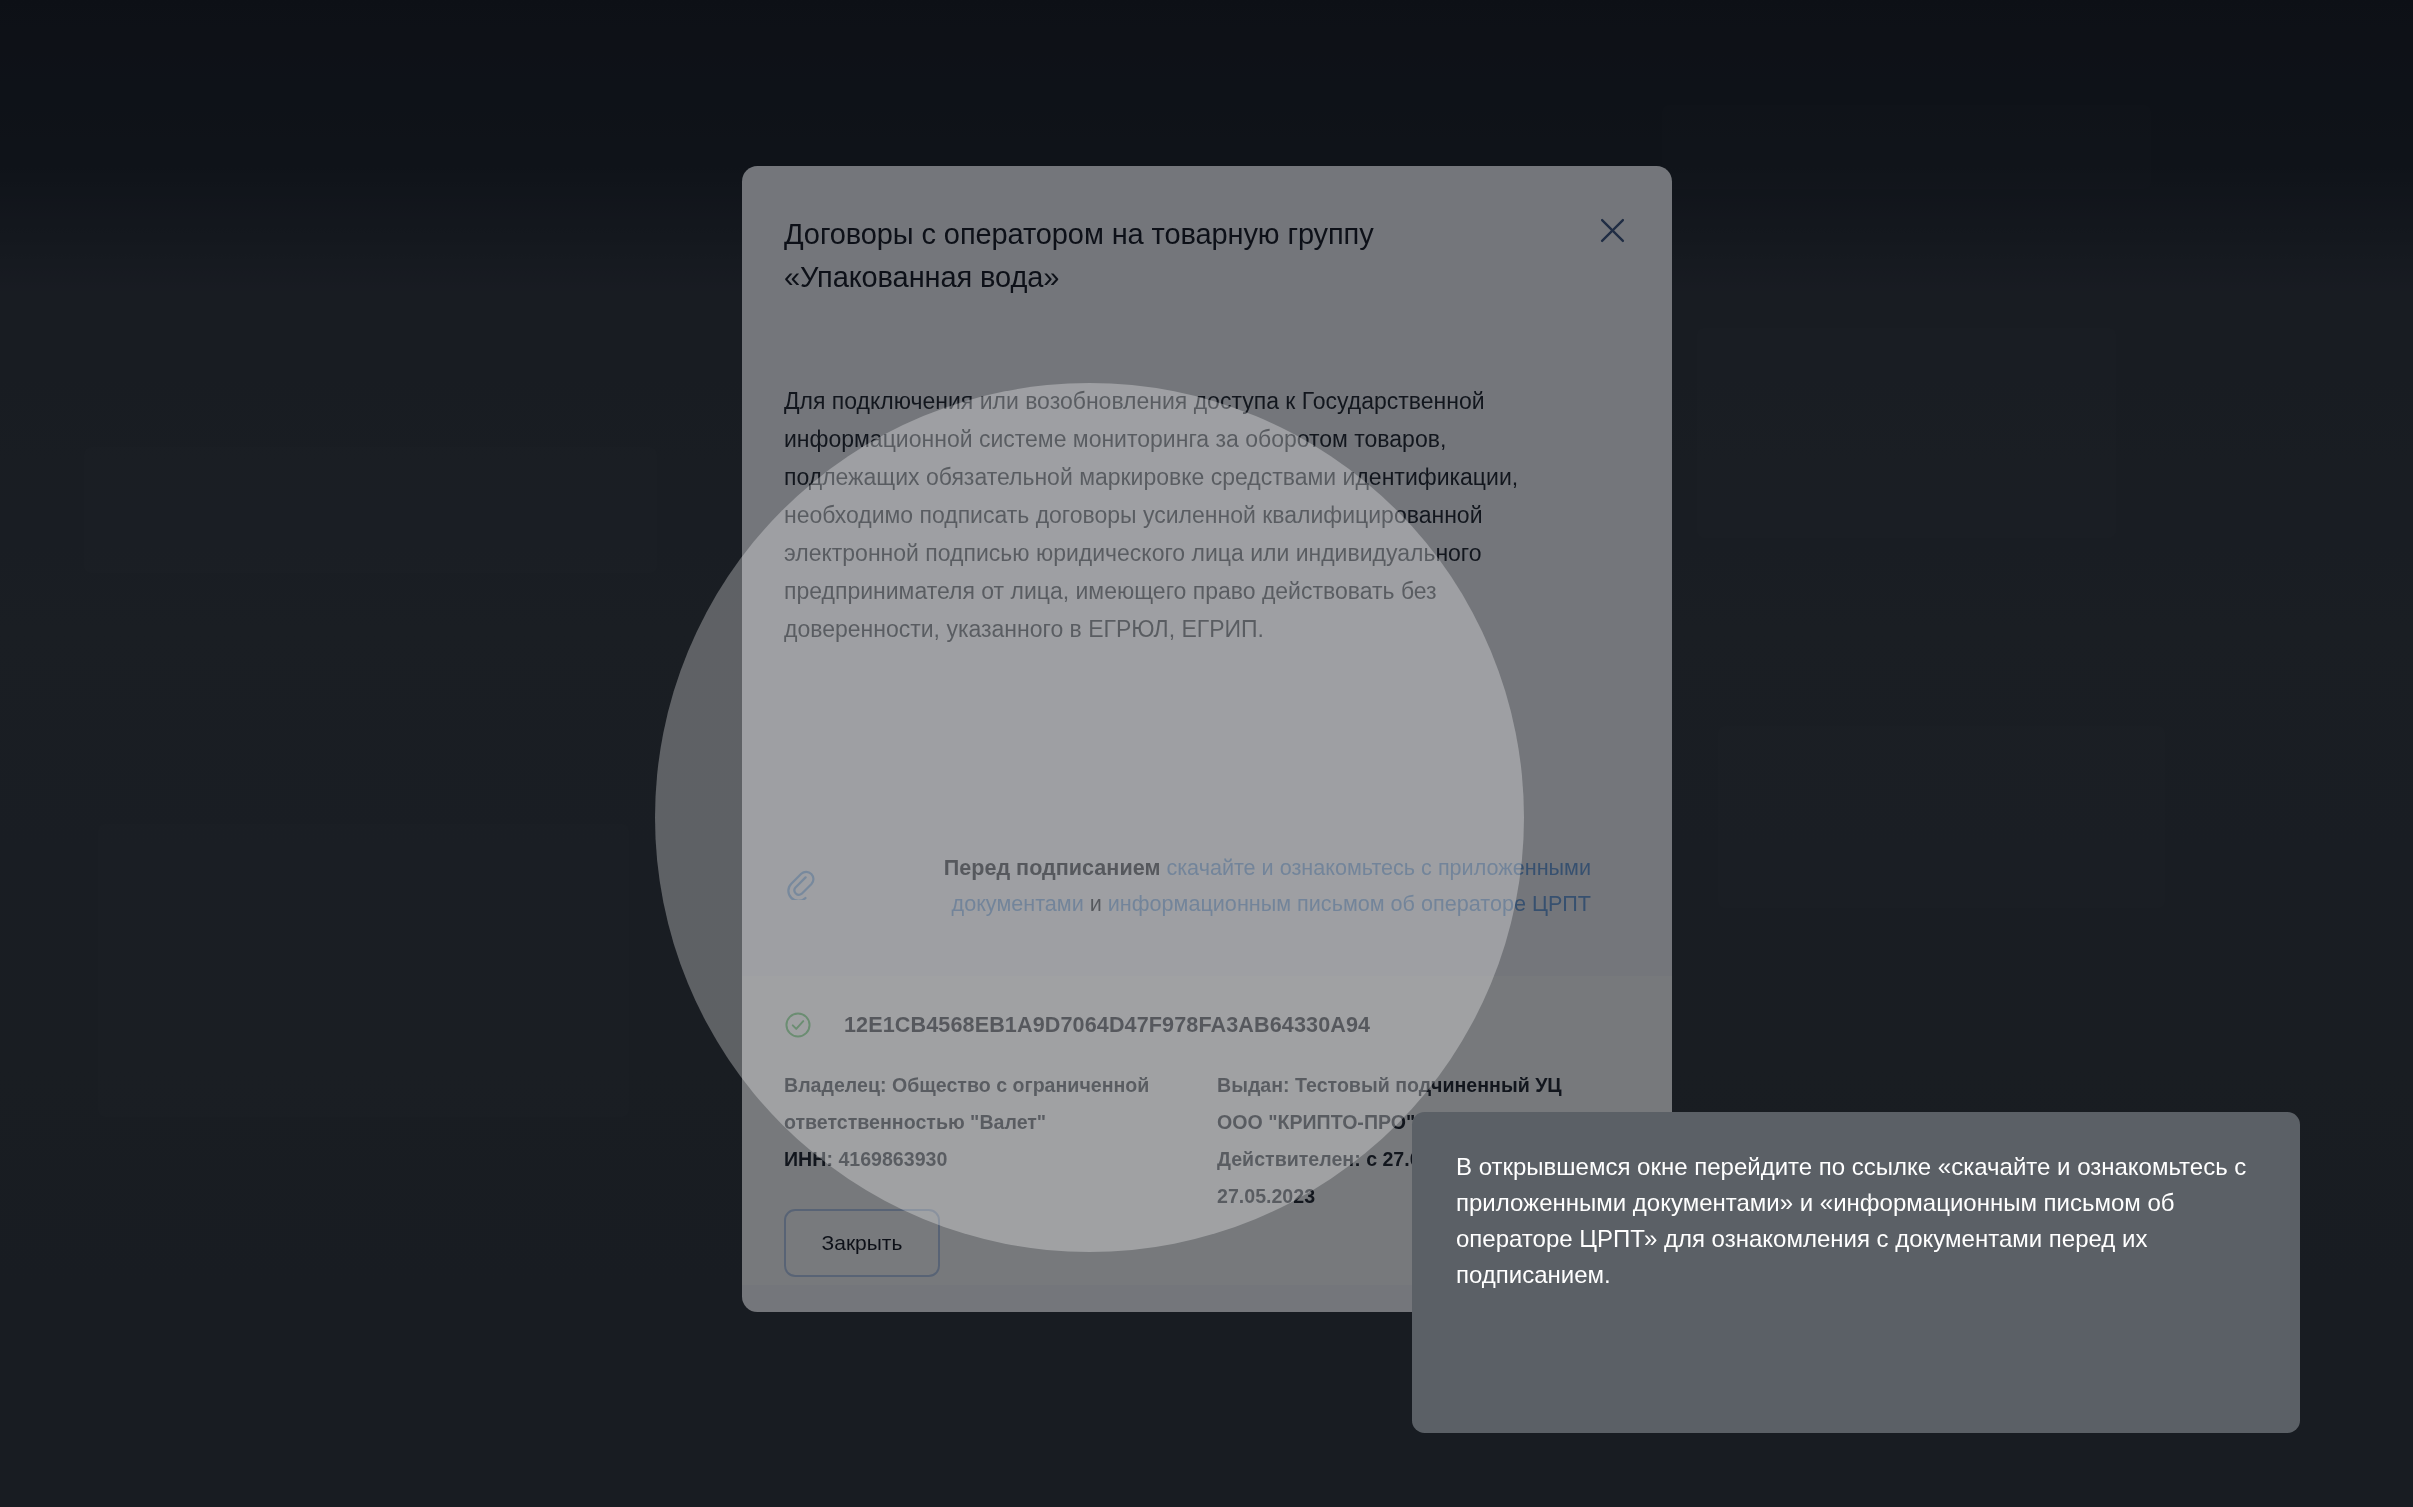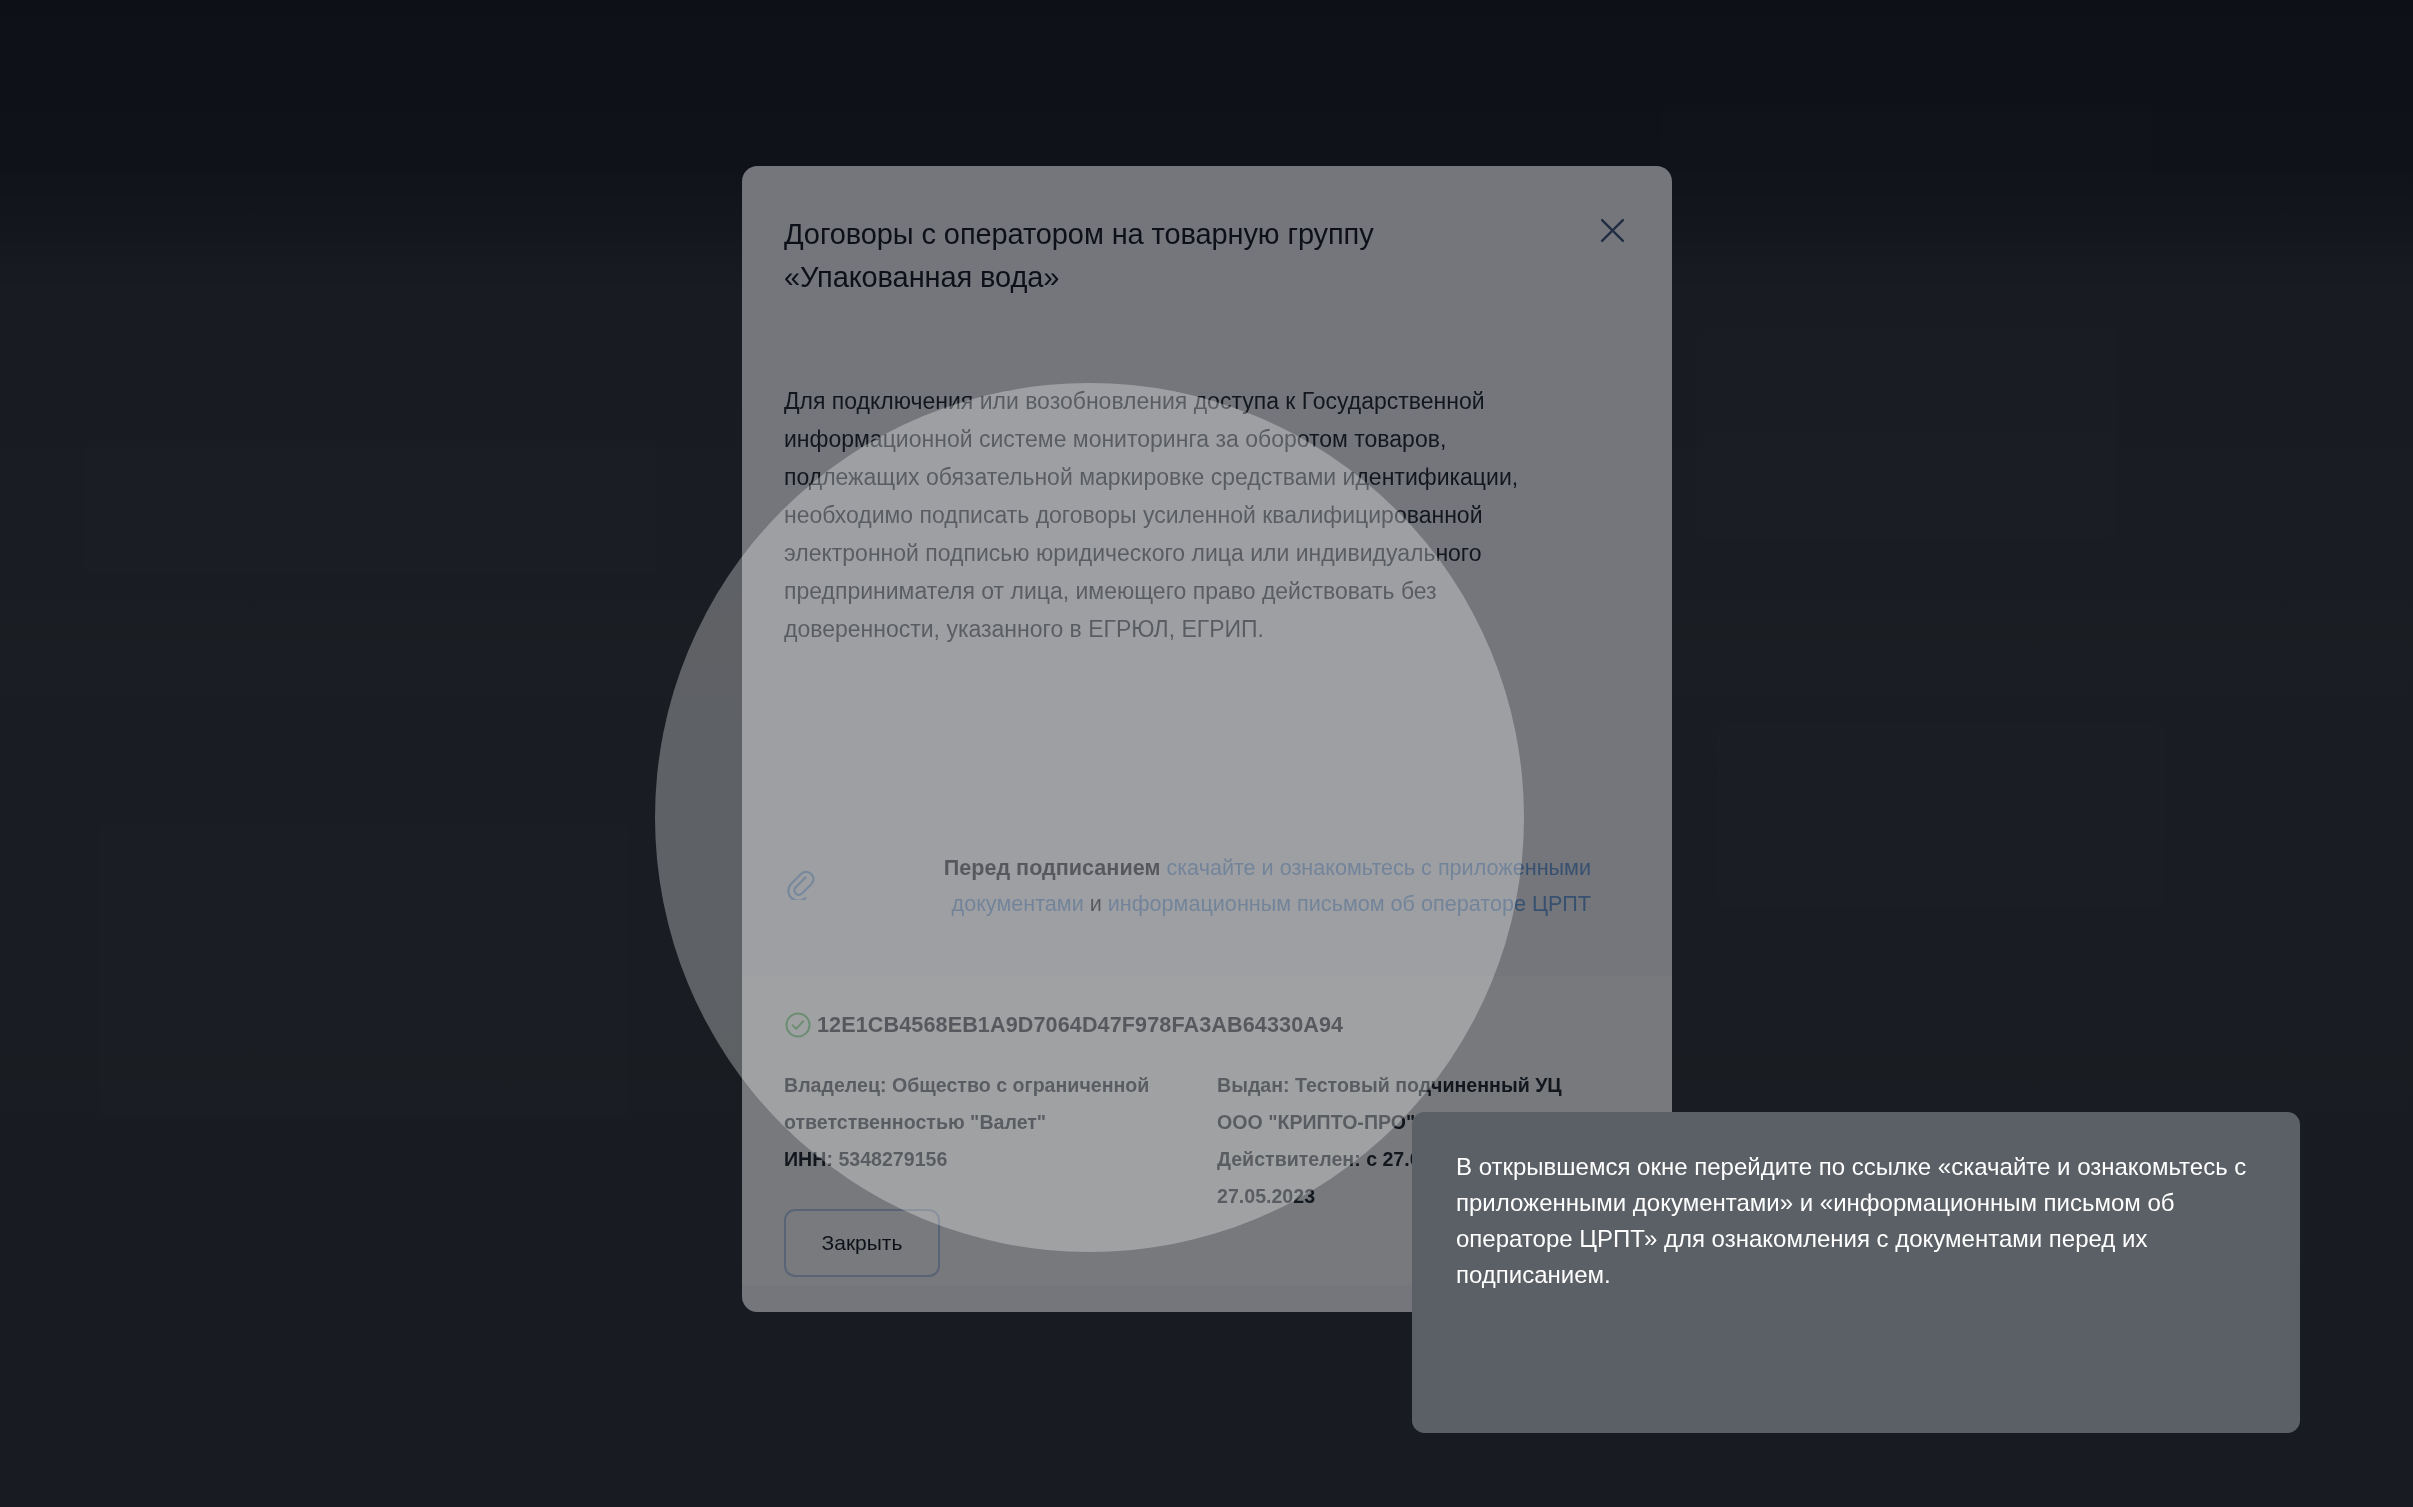--- a/index.html
+++ b/index.html
@@ -129,21 +129,21 @@
     width: 930px;
     height: 309px;
     background: #fcfcfd;
   }
   .cert-serial-row {
     position: absolute;
     left: 42px;
     top: 35px;
     display: flex;
     align-items: center;
-    gap: 5px;
+    gap: 32px;
   }
   .check-icon { width: 28px; height: 28px; flex: 0 0 auto; }
   .check-icon svg { display: block; width: 28px; height: 28px; }
   .cert-serial {
     font-size: 21.6px;
     font-weight: 700;
     color: #13161f;
     letter-spacing: 0.1px;
   }
   .cert-cols {
@@ -304,21 +304,21 @@
             <circle cx="20" cy="20" r="16.5" fill="none" stroke="#57bd5f" stroke-width="2.8"></circle>
             <path d="M12.5 20.5l5 5 10-11" fill="none" stroke="#57bd5f" stroke-width="2.8" stroke-linecap="round" stroke-linejoin="round"></path>
           </svg>
         </span>
         <span class="cert-serial">12E1CB4568EB1A9D7064D47F978FA3AB64330A94</span>
       </div>
 
       <div class="cert-cols">
         <div class="cert-col">
           <div class="cert-line"><span class="lbl">Владелец:</span> <span class="val">Общество с ограниченной ответственностью "Валет"</span></div>
-          <div class="cert-line"><span class="lbl">ИНН:</span> <span class="val">5348279156</span></div>
+          <div class="cert-line"><span class="lbl">ИНН:</span> <span class="val">4169863930</span></div>
         </div>
         <div class="cert-col">
           <div class="cert-line"><span class="lbl">Выдан:</span> <span class="val">Тестовый подчиненный УЦ ООО "КРИПТО-ПРО" ГОСТ 2012 (УЦ 2.0)</span></div>
           <div class="cert-line"><span class="lbl">Действителен:</span> <span class="val">с 27.02.2023 по 27.05.2023</span></div>
         </div>
       </div>
     </div>
 
 
     <div class="btn-row">

